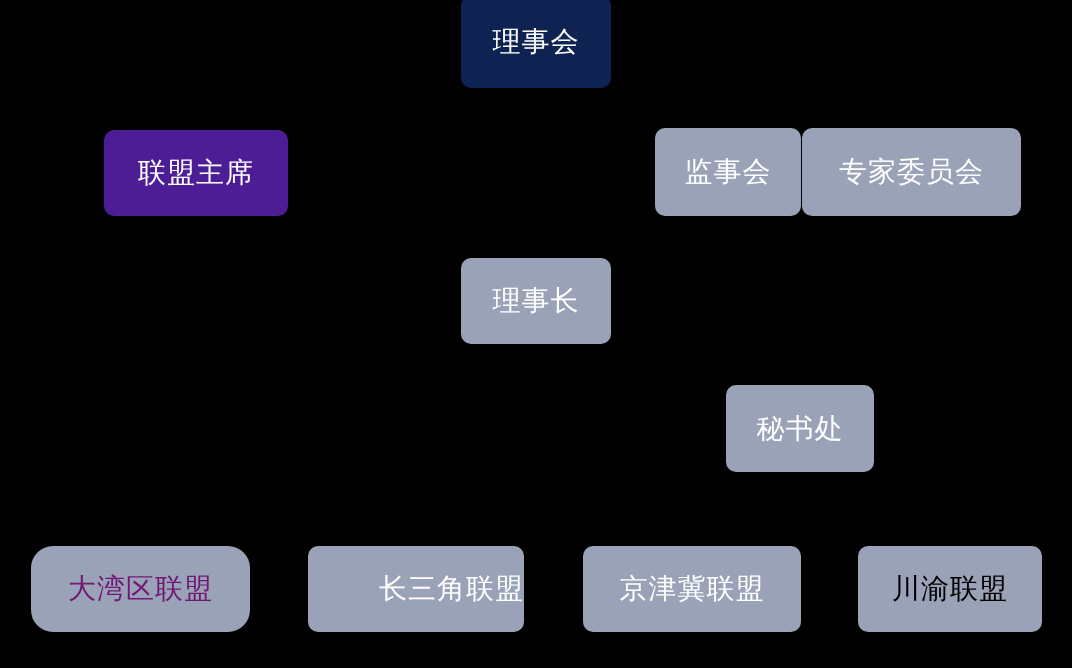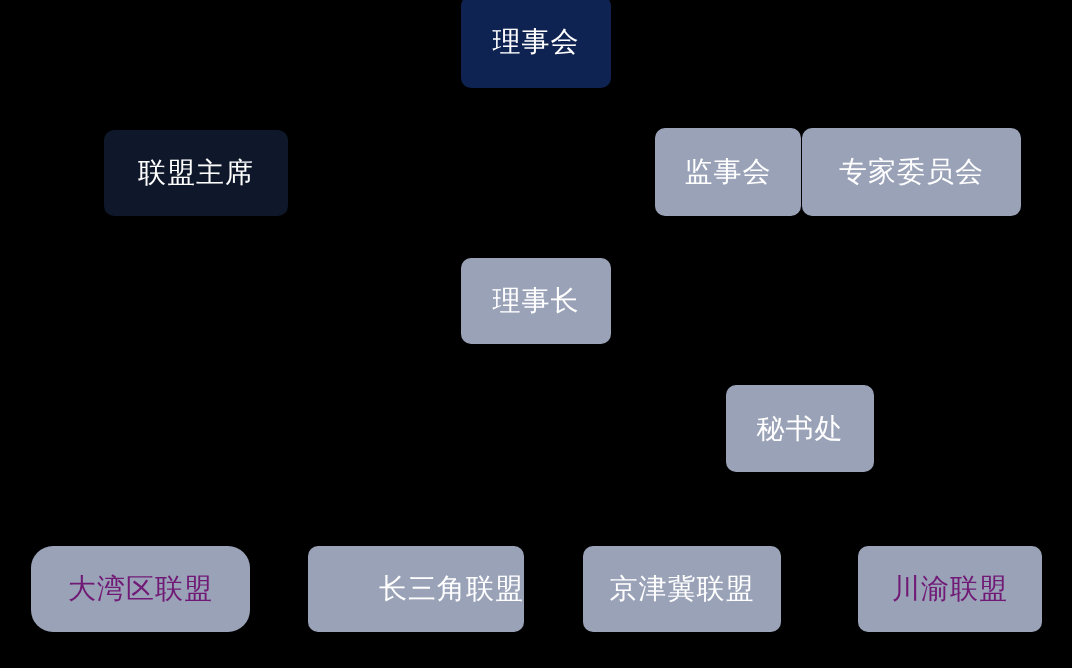--- a/index.html
+++ b/index.html
@@ -42,40 +42,40 @@
     background: #9aa2b8;
   }
 </style>
 </head>
 <body>
 
 <div id="canvas" style="background: rgb(0, 0, 0); padding-left: 17px;">
     <div class="node level-root" style="left: 461px; top: -4px; width: 150px; height: 92px; background: rgb(15, 35, 82); color: rgb(255, 255, 255);">
       <span class="label" style="font-size: 28px;">理事会</span>
     </div>
-    <div class="node level-branch" style="left: 104px; top: 130px; width: 184px; height: 86px; background: #0f172a; color: rgb(255, 255, 255);">
+    <div class="node level-branch" style="left: 104px; top: 130px; width: 184px; height: 86px; background: #4c1d95; color: rgb(255, 255, 255);">
       <span class="label" style="font-size: 28px;">联盟主席</span>
     </div>
     <div class="node level-branch" style="left: 655px; top: 128px; width: 146px; height: 88px; background: rgb(154, 162, 184); color: rgb(255, 255, 255); text-align: center;">
       <span class="label" style="font-size: 28px;">监事会</span>
     </div>
     <div class="node level-branch" style="left: 802px; top: 128px; width: 219px; height: 88px; background: rgb(154, 162, 184); color: rgb(255, 255, 255);">
       <span class="label" style="font-size: 28px;">专家委员会</span>
     </div>
     <div class="node level-branch" style="left: 461px; top: 258px; width: 150px; height: 86px; background: rgb(154, 162, 184); color: rgb(255, 255, 255);">
       <span class="label" style="font-size: 28px; font-family: Liberation Serif, serif;">理事长</span>
     </div>
     <div class="node level-branch" style="left: 726px; top: 385px; width: 148px; height: 87px; background: rgb(154, 162, 184); color: rgb(255, 255, 255);">
       <span class="label" style="font-size: 28px;">秘书处</span>
     </div>
     <div class="node level-branch" style="left: 31px; top: 546px; width: 219px; height: 86px; background: rgb(154, 162, 184); color: #701a75; border-radius: 22px;">
       <span class="label" style="font-size: 28px;">大湾区联盟</span>
     </div>
     <div class="node level-branch" style="left: 308px; top: 546px; width: 216px; height: 86px; background: rgb(154, 162, 184); color: rgb(255, 255, 255); justify-content: flex-end;">
       <span class="label" style="font-size: 28px;">长三角联盟</span>
     </div>
-    <div class="node level-branch" style="left: 583px; top: 546px; width: 198px; height: 86px; background: rgb(154, 162, 184); color: rgb(255, 255, 255);">
+    <div class="node level-branch" style="left: 583px; top: 546px; width: 218px; height: 86px; background: rgb(154, 162, 184); color: rgb(255, 255, 255);">
       <span class="label" style="font-size: 28px;">京津冀联盟</span>
     </div>
-    <div class="node level-branch" style="left: 858px; top: 546px; width: 184px; height: 86px; background: rgb(154, 162, 184); color: #701a75;">
+    <div class="node level-branch" style="left: 858px; top: 546px; width: 184px; height: 86px; background: rgb(154, 162, 184); color: #000000;">
       <span class="label" style="font-size: 28px;">川渝联盟</span>
     </div>
   </div>
 
 </body></html>

